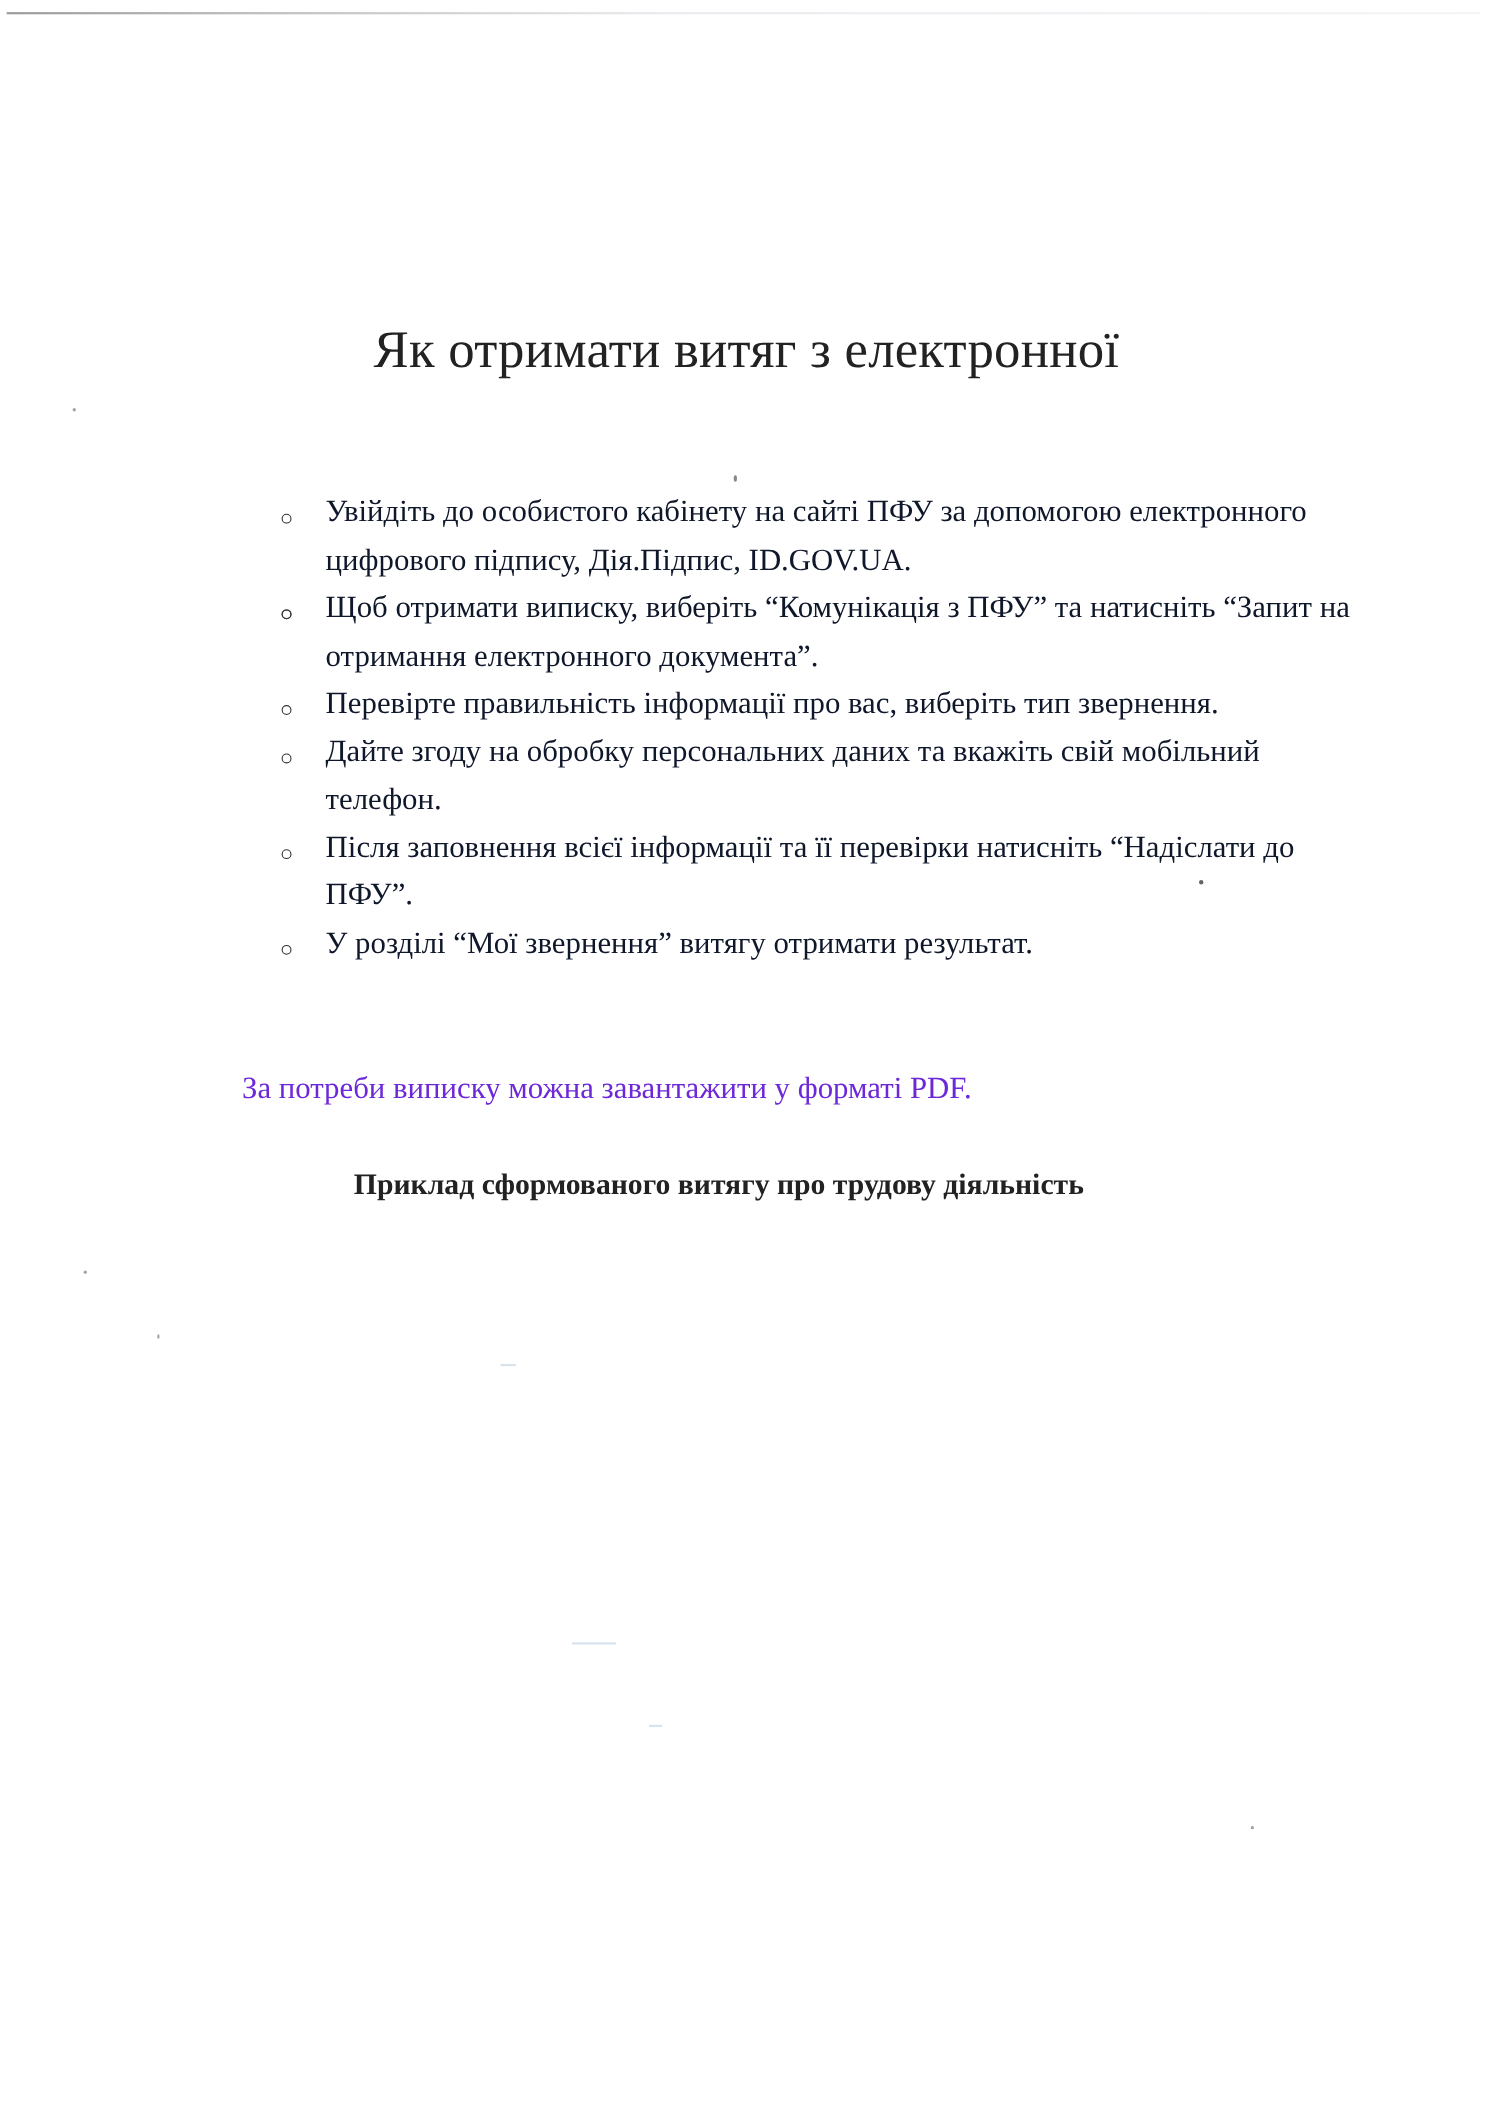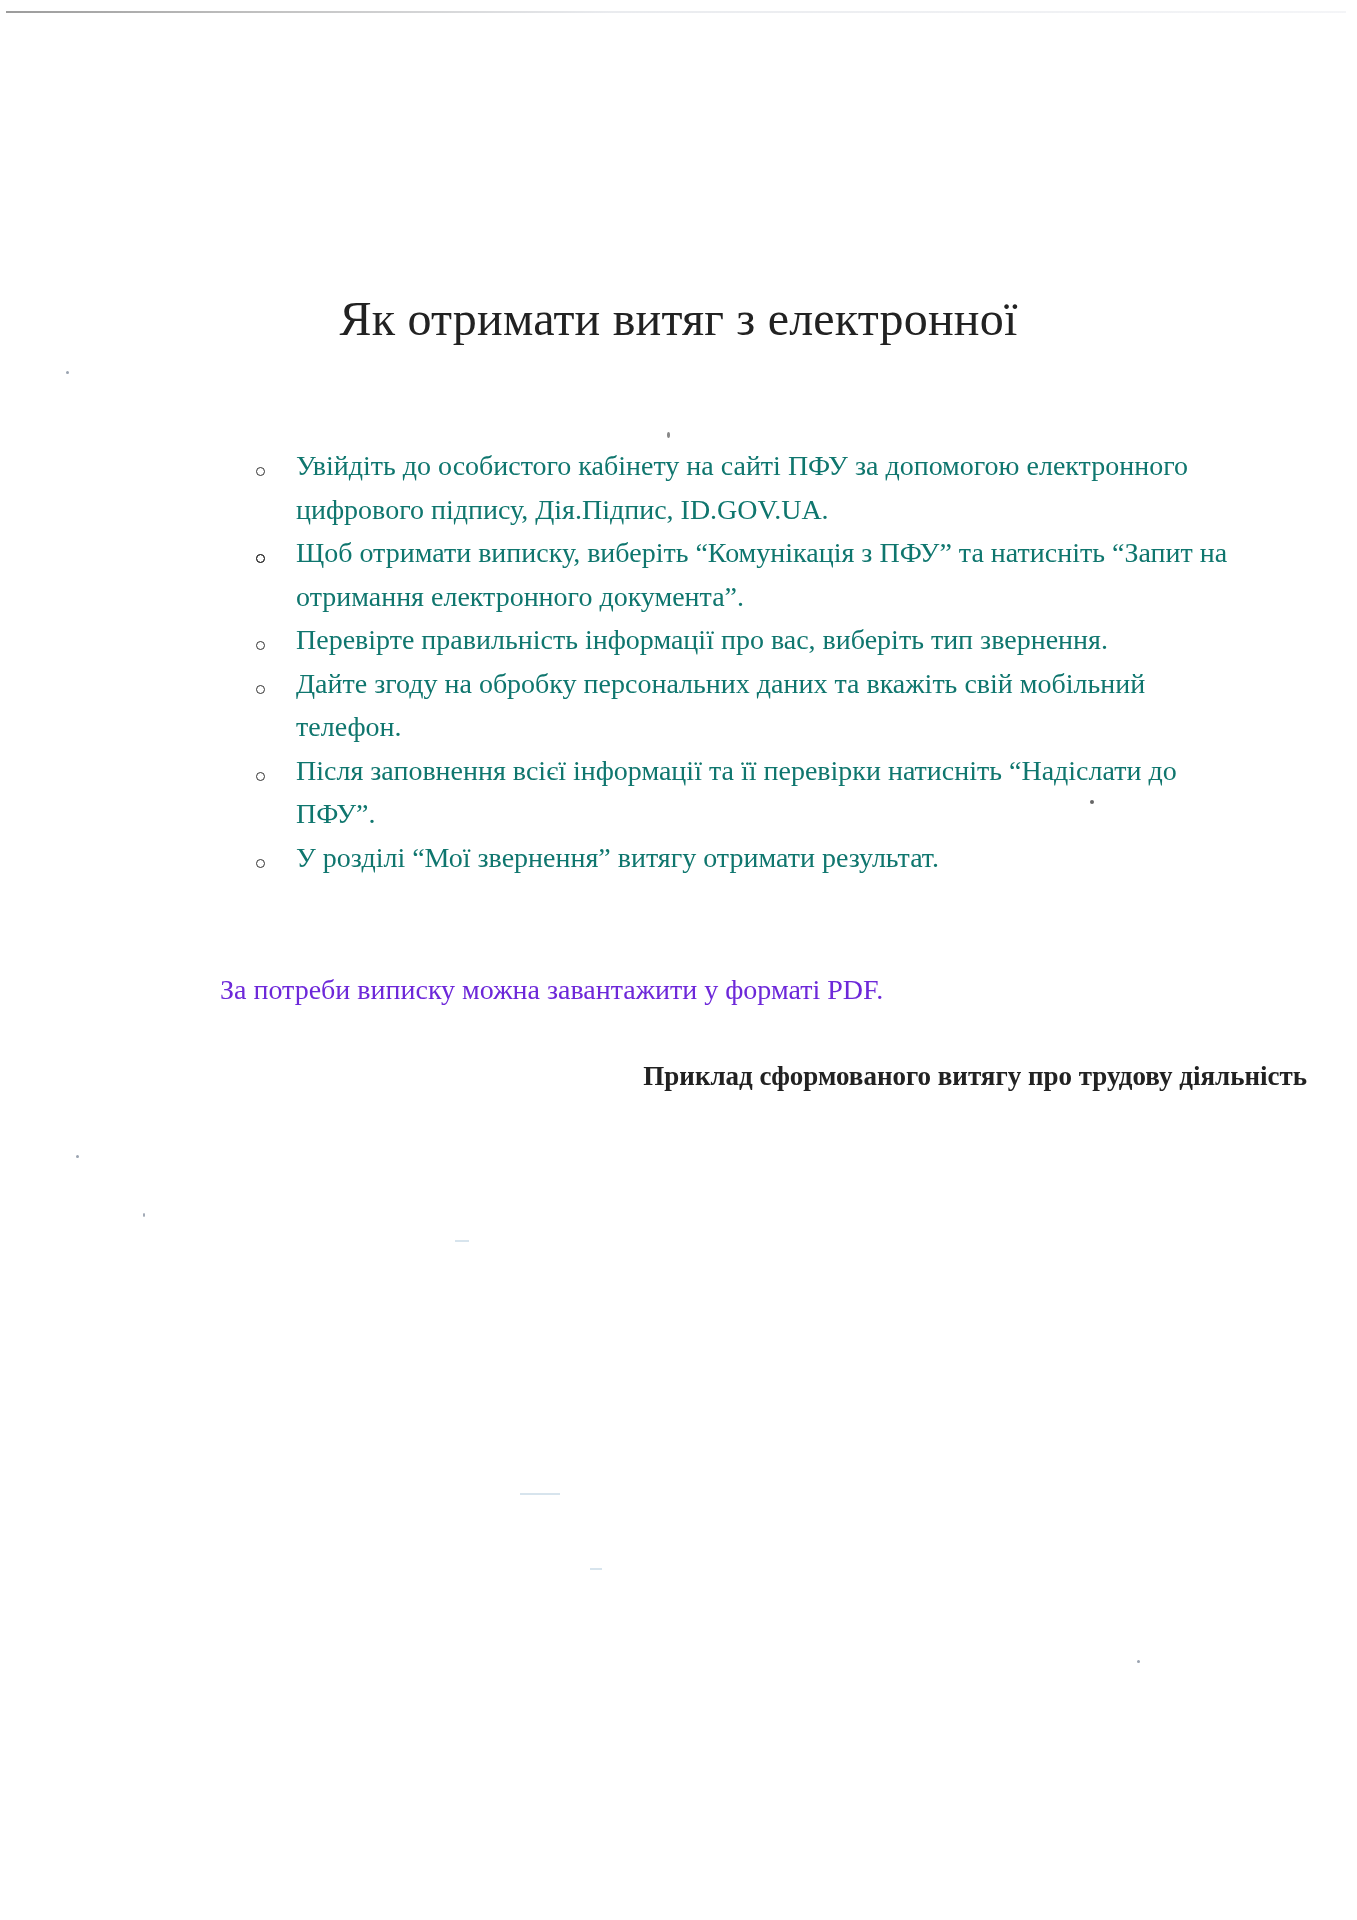--- a/index.html
+++ b/index.html
@@ -44,21 +44,21 @@
       width: 1060px;
       margin: 0;
       padding: 0;
       list-style: none;
     }
     .step {
       position: relative;
       padding-left: 44px;
       font-size: 28px;
       line-height: 43.5px;
-      color: #0f766e;
+      color: #0f172a;
     }
     .step-bullet {
       position: absolute;
       left: 4px;
       top: 23px;
       width: 9px;
       height: 9px;
       border: 1.6px solid #333333;
       border-radius: 50%;
       box-sizing: border-box;
@@ -70,21 +70,21 @@
       margin: 0;
       font-size: 28px;
       line-height: 40px;
       color: #6d28d9;
     }
     .subheading {
       position: absolute;
       left: 0;
       top: 1056px;
       width: 1357px;
-      text-align: right;
+      text-align: center;
       font-weight: bold;
       font-size: 27px;
       line-height: 40px;
       margin: 0;
       color: #222222;
       padding-right: 50px;
       box-sizing: border-box;
     }
     .speck {
       position: absolute;

